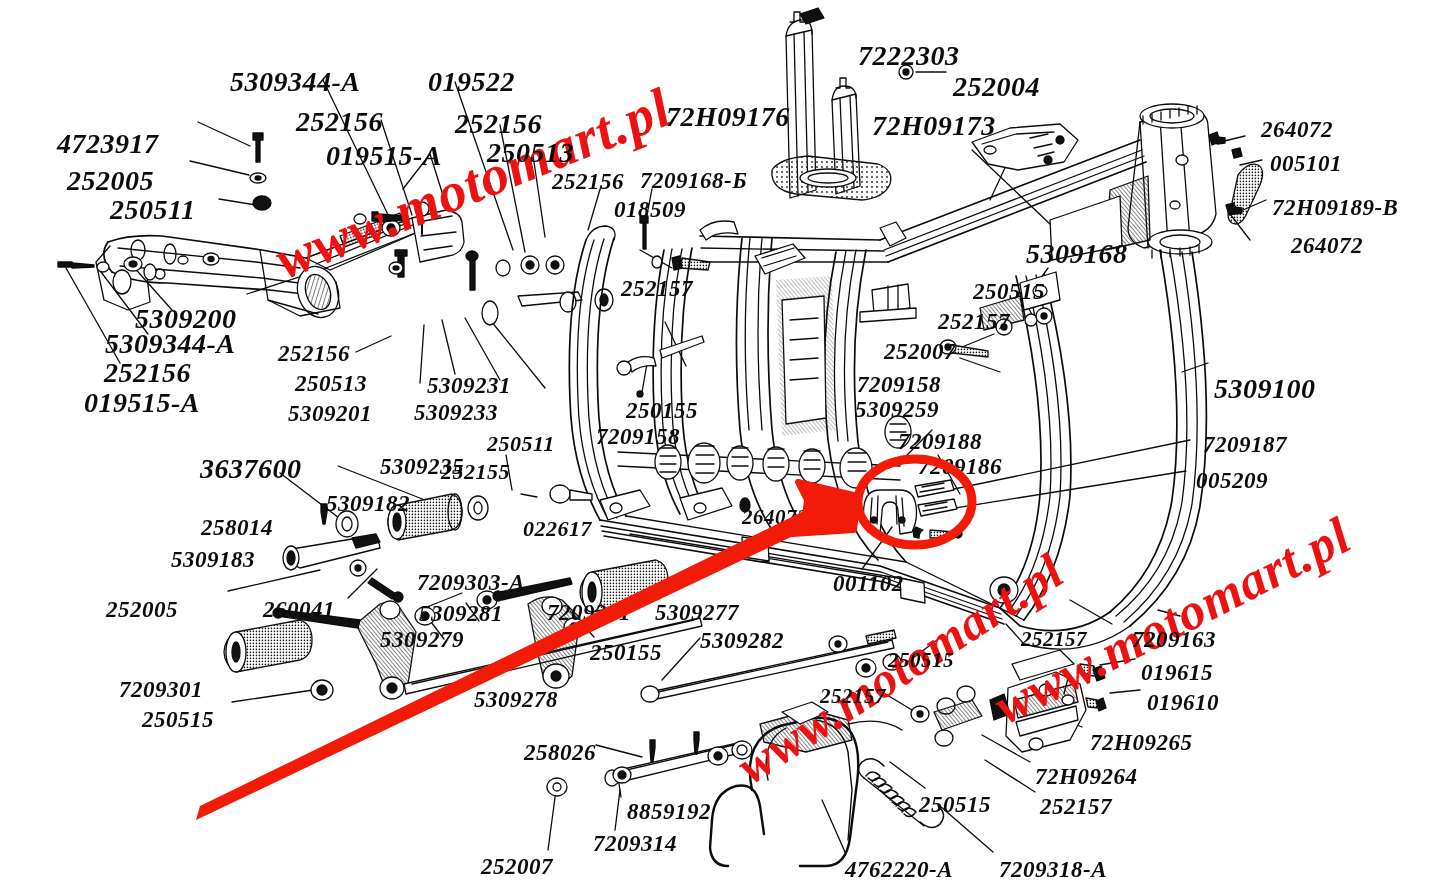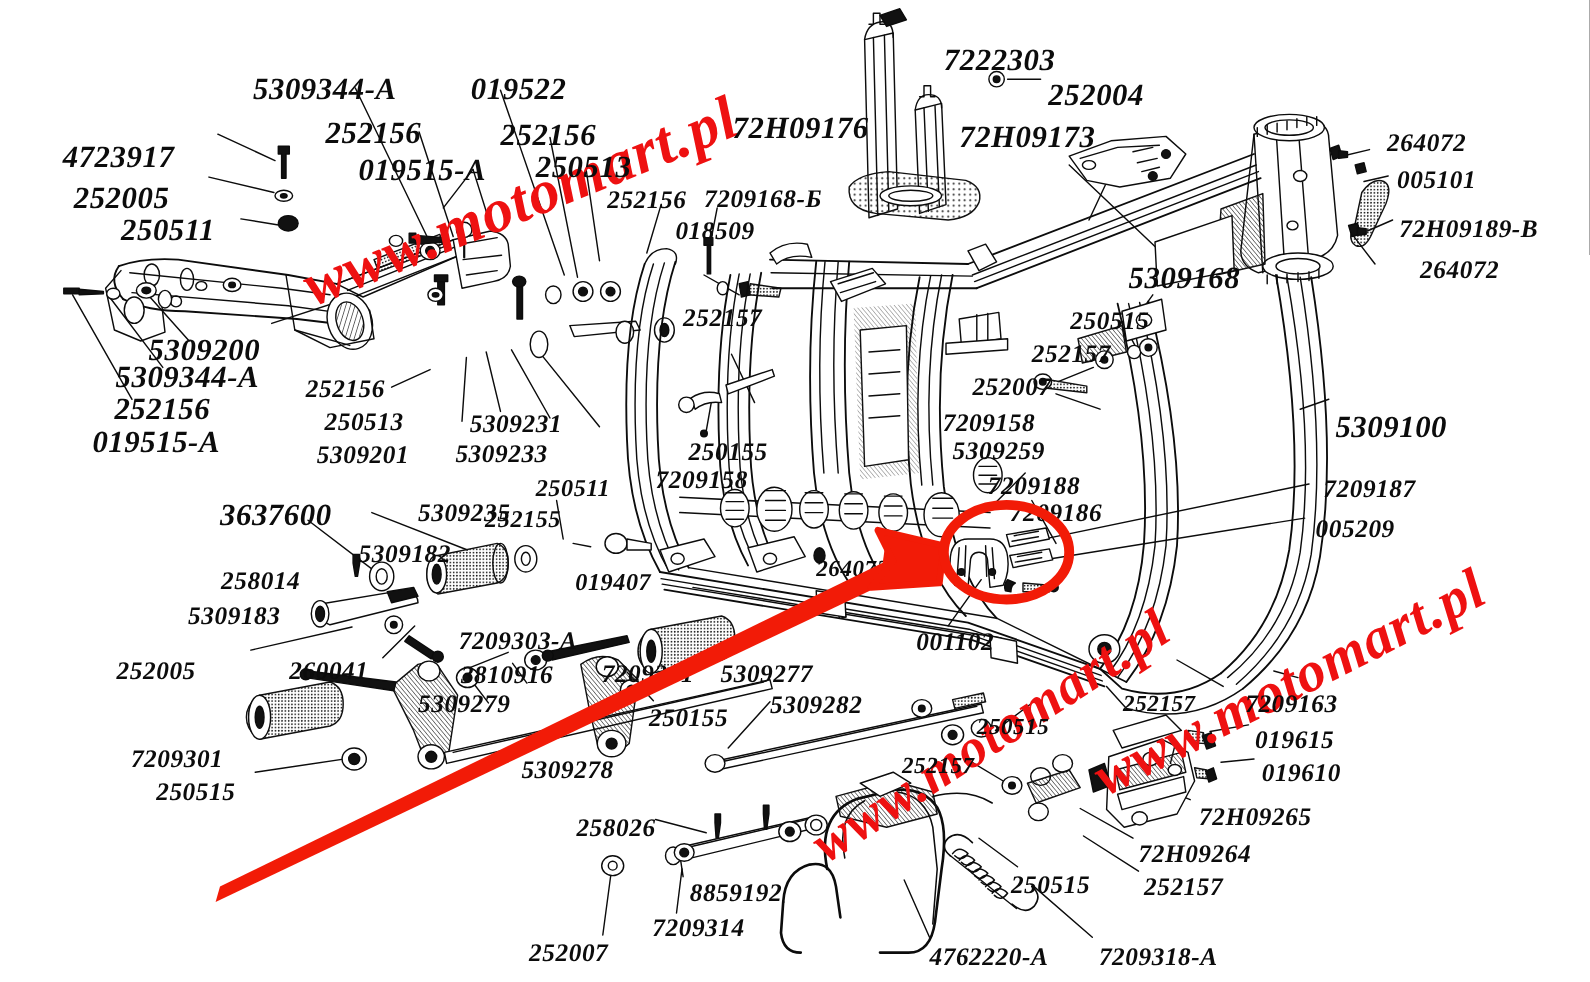--- a/index.html
+++ b/index.html
@@ -546,50 +546,50 @@
       <div class="lbl s23" style="left: 1270px; top: 152px;">005101</div>
       <div class="lbl s23" style="left: 1272px; top: 196px;">72H09189-В</div>
       <div class="lbl s23" style="left: 1291px; top: 234px;">264072</div>
       <div class="lbl s24" style="left: 1026px; top: 240px;">5309168</div>
       <div class="lbl s23" style="left: 621px; top: 277px;">252157</div>
       <div class="lbl s23" style="left: 973px; top: 280px;">250515</div>
       <div class="lbl s23" style="left: 938px; top: 310px;">252157</div>
       <div class="lbl s23" style="left: 884px; top: 340px;">252007</div>
       <div class="lbl s24" style="left: 1214px; top: 375px;">5309100</div>
       <div class="lbl s23" style="left: 857px; top: 373px;">7209158</div>
-      <div class="lbl s23" style="left: 855px; top: 398px; padding-left: 11px;">5309259</div>
+      <div class="lbl s23" style="left: 855px; top: 398px;">5309259</div>
       <div class="lbl s24" style="left: 135px; top: 305px;">5309200</div>
       <div class="lbl s24" style="left: 105px; top: 330px;">5309344-A</div>
       <div class="lbl s24" style="left: 104px; top: 359px;">252156</div>
       <div class="lbl s24" style="left: 84px; top: 389px;">019515-A</div>
       <div class="lbl s23" style="left: 278px; top: 342px;">252156</div>
       <div class="lbl s23" style="left: 295px; top: 372px;">250513</div>
       <div class="lbl s23" style="left: 288px; top: 402px;">5309201</div>
       <div class="lbl s23" style="left: 427px; top: 374px;">5309231</div>
       <div class="lbl s23" style="left: 414px; top: 401px;">5309233</div>
       <div class="lbl s23" style="left: 380px; top: 429px; margin-top: 26px;">5309235</div>
       <div class="lbl s22" style="left: 487px; top: 433px;">250511</div>
       <div class="lbl s22" style="left: 441px; top: 461px;">252155</div>
-      <div class="lbl s22" style="left: 523px; top: 518px;">019407</div>
+      <div class="lbl s22" style="left: 523px; top: 518px;">022617</div>
       <div class="lbl s23" style="left: 626px; top: 399px;">250155</div>
       <div class="lbl s23" style="left: 596px; top: 425px;">7209158</div>
       <div class="lbl s21" style="left: 742px; top: 507px;">264072</div>
       <div class="lbl s23" style="left: 898px; top: 430px;">7209188</div>
       <div class="lbl s23" style="left: 918px; top: 455px;">7209186</div>
       <div class="lbl s23" style="left: 1203px; top: 433px;">7209187</div>
       <div class="lbl s23" style="left: 1196px; top: 469px;">005209</div>
       <div class="lbl s23" style="left: 833px; top: 572px;">001102</div>
       <div class="lbl s24" style="left: 200px; top: 455px;">3637600</div>
       <div class="lbl s23" style="left: 326px; top: 492px;">5309182</div>
       <div class="lbl s23" style="left: 201px; top: 516px;">258014</div>
       <div class="lbl s23" style="left: 171px; top: 548px;">5309183</div>
       <div class="lbl s23" style="left: 106px; top: 598px;">252005</div>
       <div class="lbl s23" style="left: 263px; top: 598px;">260041</div>
       <div class="lbl s23" style="left: 417px; top: 571px;">7209303-A</div>
-      <div class="lbl s23" style="left: 419px; top: 602px;">3810916</div>
+      <div class="lbl s23" style="left: 419px; top: 602px;">5309281</div>
       <div class="lbl s23" style="left: 380px; top: 628px;">5309279</div>
       <div class="lbl s23" style="left: 474px; top: 688px;">5309278</div>
       <div class="lbl s23" style="left: 119px; top: 678px;">7209301</div>
       <div class="lbl s23" style="left: 142px; top: 708px;">250515</div>
       <div class="lbl s23" style="left: 547px; top: 601px;">7209301</div>
       <div class="lbl s23" style="left: 655px; top: 601px;">5309277</div>
       <div class="lbl s23" style="left: 700px; top: 629px;">5309282</div>
       <div class="lbl s23" style="left: 590px; top: 641px;">250155</div>
       <div class="lbl s21" style="left: 888px; top: 650px;">250515</div>
       <div class="lbl s21" style="left: 820px; top: 686px;">252157</div>

